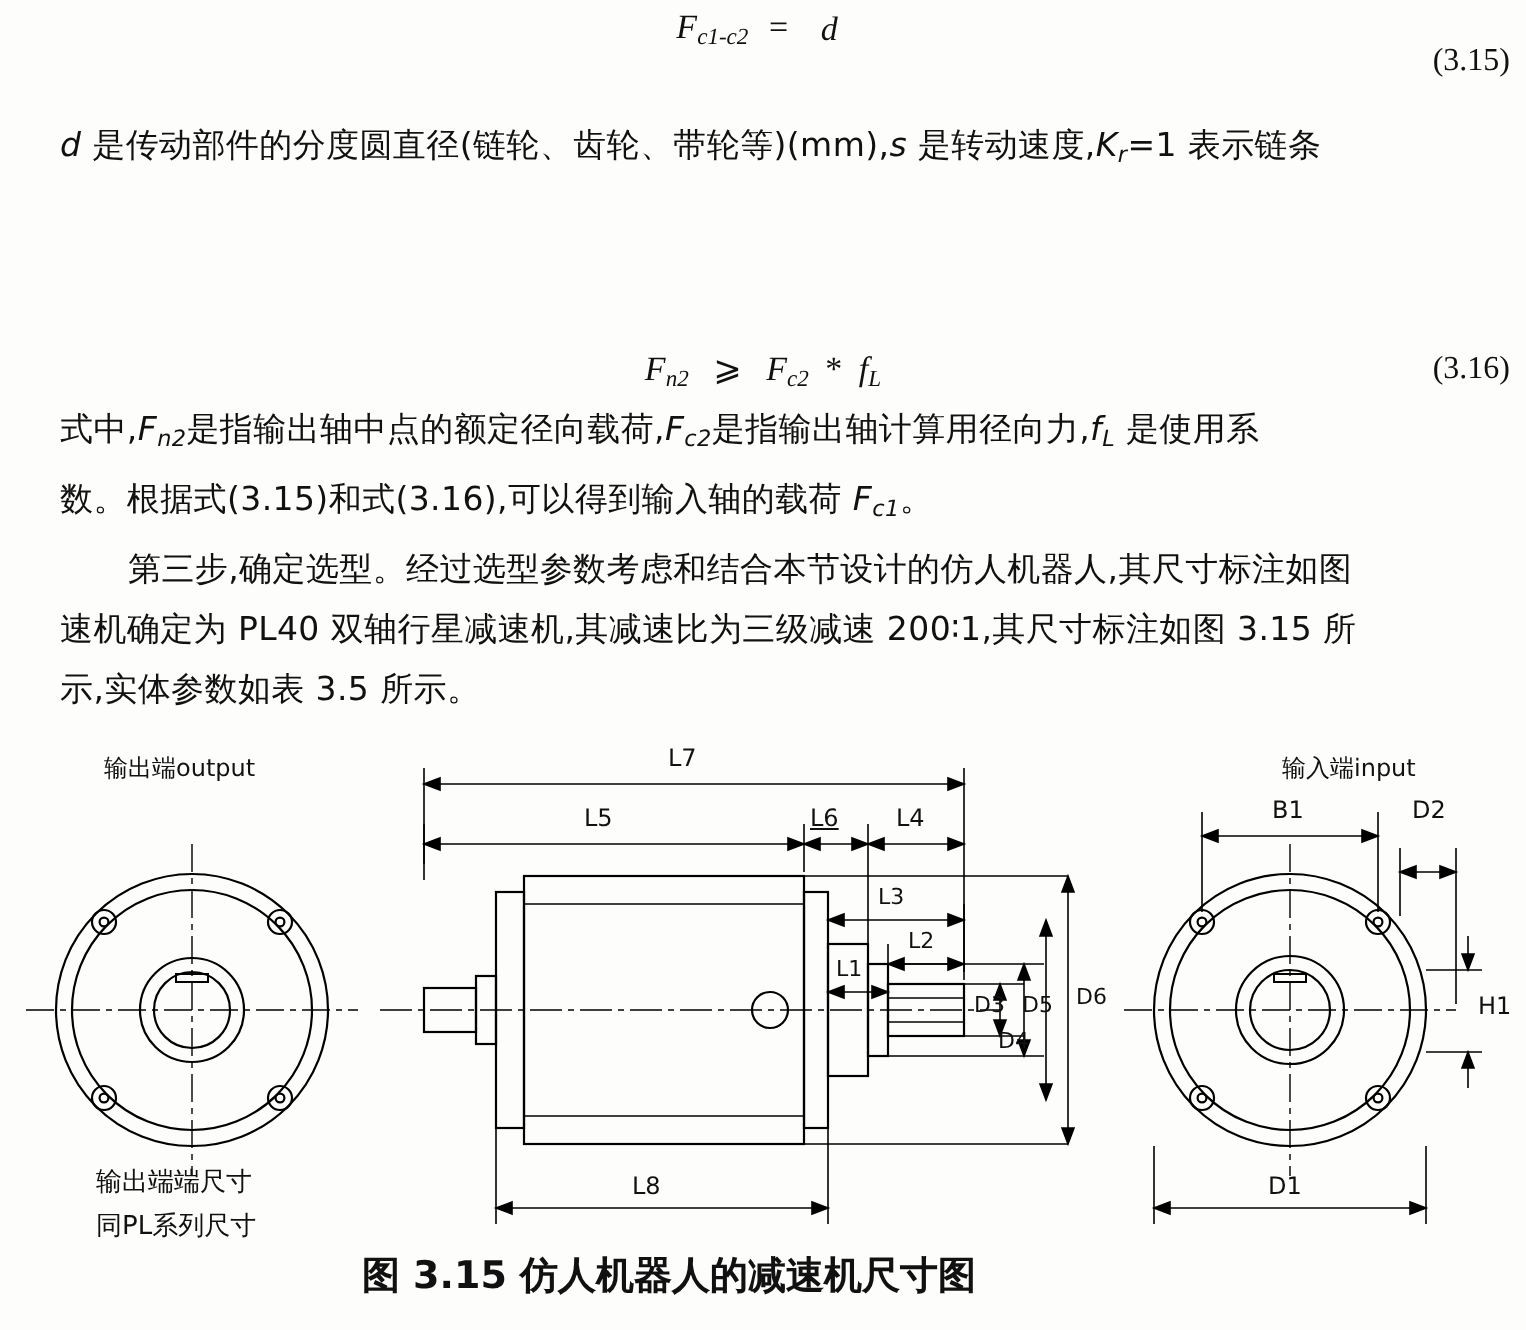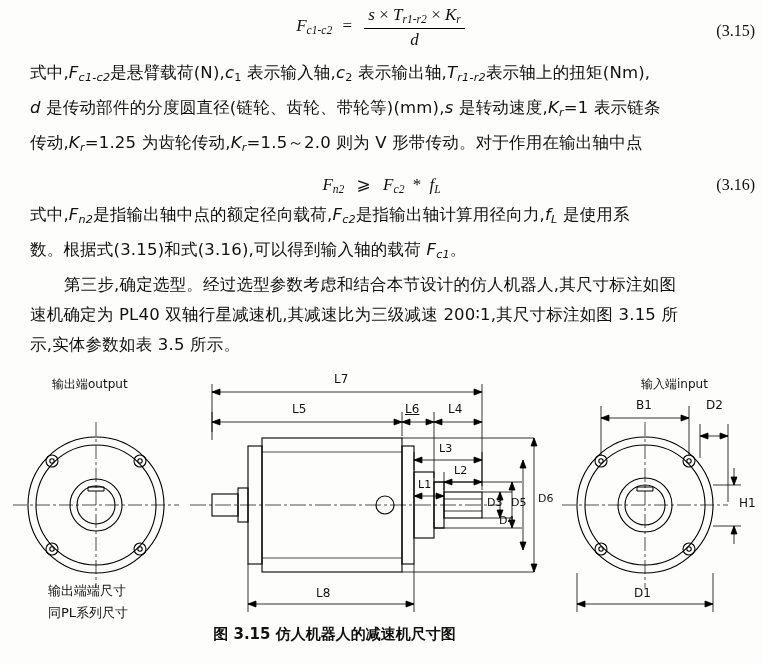--- a/index.html
+++ b/index.html
@@ -39,45 +39,42 @@
   .fig-label{
     position:absolute;
     font-family:"DejaVu Sans","Liberation Sans",sans-serif;
     font-size:12px;
     white-space:nowrap;
   }
   .fig-label.small{font-size:11px;}
   .caption{
     position:absolute;left:0;top:625px;width:669px;text-align:center;
     font-family:"DejaVu Sans","Liberation Sans",sans-serif;
-    font-size:15px;font-weight:bold;
+    font-size:19px;font-weight:bold;
   }
   svg{display:block;}
 </style>
 </head>
 <body>
 
 <div class="page">
 
   <div class="formula-block" style="position:absolute;left:0;top:4px;width:763px;">
     <span style="font-size:17px;">
       <span class="it">F</span><span class="sub">c1-c2</span>
       <span style="margin:0 6px;">=</span>
       <span class="frac">
-        <span class="num"><span class="it">s</span> × <span class="it">T</span><span class="sub">r1-r2</span> × <span class="it">K</span><span class="sub">r</span></span>
         <span class="den"><span class="it">d</span></span>
       </span>
     </span>
     <span class="eqnum" style="top:18px;">(3.15)</span>
   </div>
 
   <div class="para cn" style="position:absolute;left:30px;top:58px;width:705px;">
-    <div>式中,<span class="it">F</span><span class="sub">c1-c2</span>是悬臂载荷(N),<span class="it">c</span><span class="subn">1</span> 表示输入轴,<span class="it">c</span><span class="subn">2</span> 表示输出轴,<span class="it">T</span><span class="sub">r1-r2</span>表示轴上的扭矩(Nm),</div>
     <div><span class="it">d</span> 是传动部件的分度圆直径(链轮、齿轮、带轮等)(mm),<span class="it">s</span> 是转动速度,<span class="it">K</span><span class="sub">r</span>=1 表示链条</div>
-    <div>传动,<span class="it">K</span><span class="sub">r</span>=1.25 为齿轮传动,<span class="it">K</span><span class="sub">r</span>=1.5～2.0 则为 V 形带传动。对于作用在输出轴中点</div>
   </div>
 
   <div class="formula-block" style="position:absolute;left:0;top:174px;width:763px;">
     <span style="font-size:17px;">
       <span class="it">F</span><span class="sub">n2</span>
       <span style="margin:0 8px;">⩾</span>
       <span class="it">F</span><span class="sub">c2</span>
       <span style="margin:0 4px;">*</span>
       <span class="it">f</span><span class="sub">L</span>
     </span>

